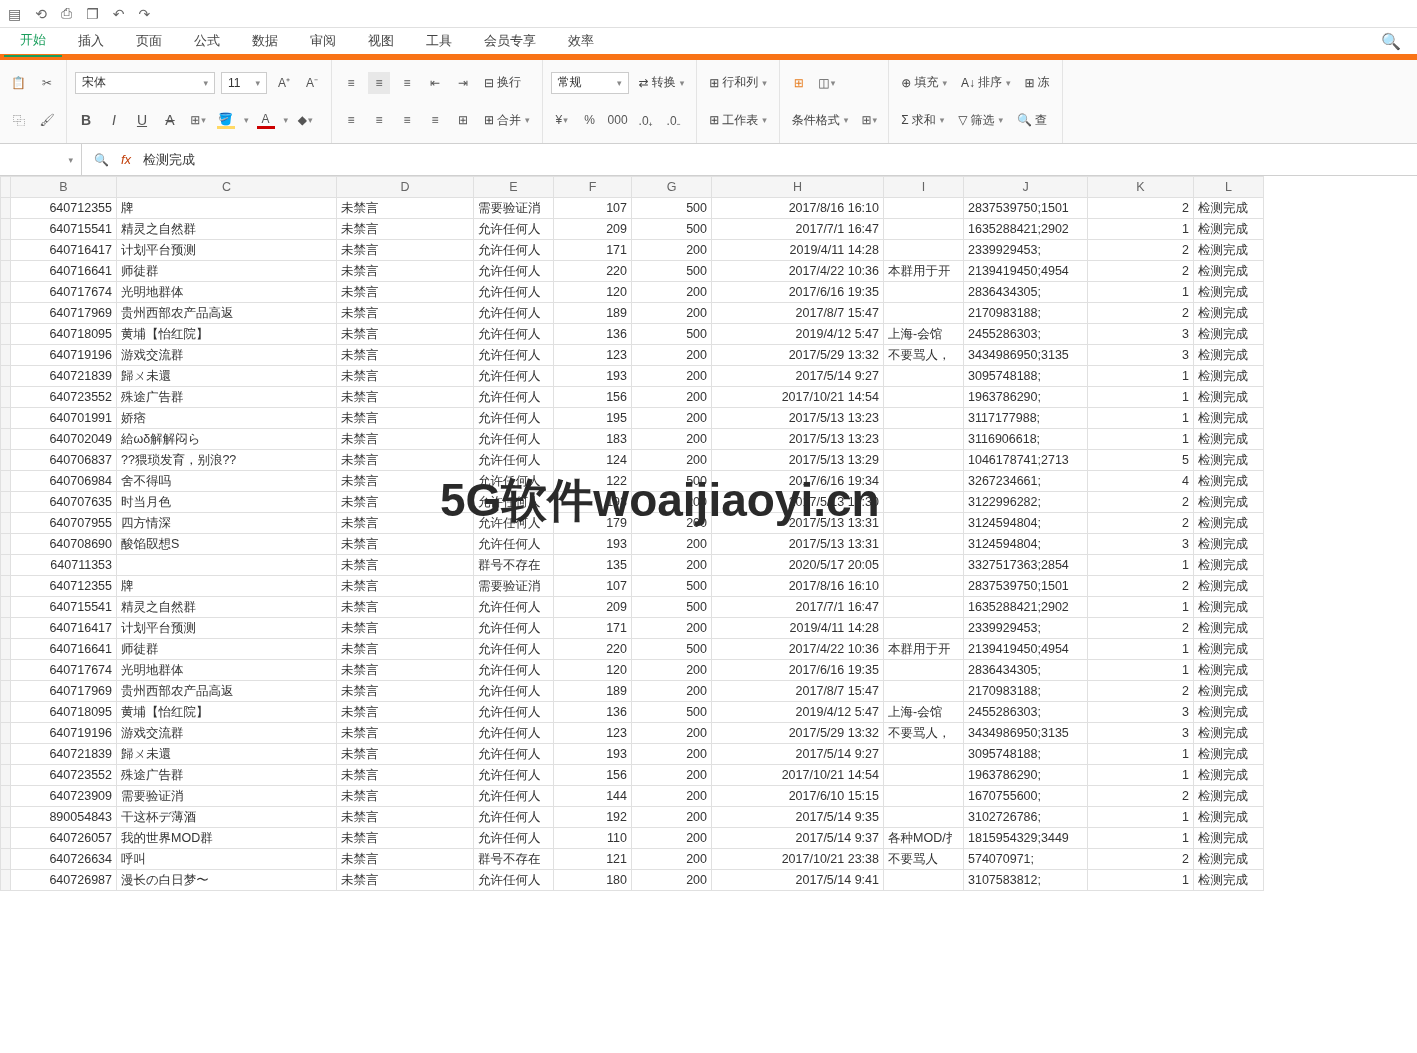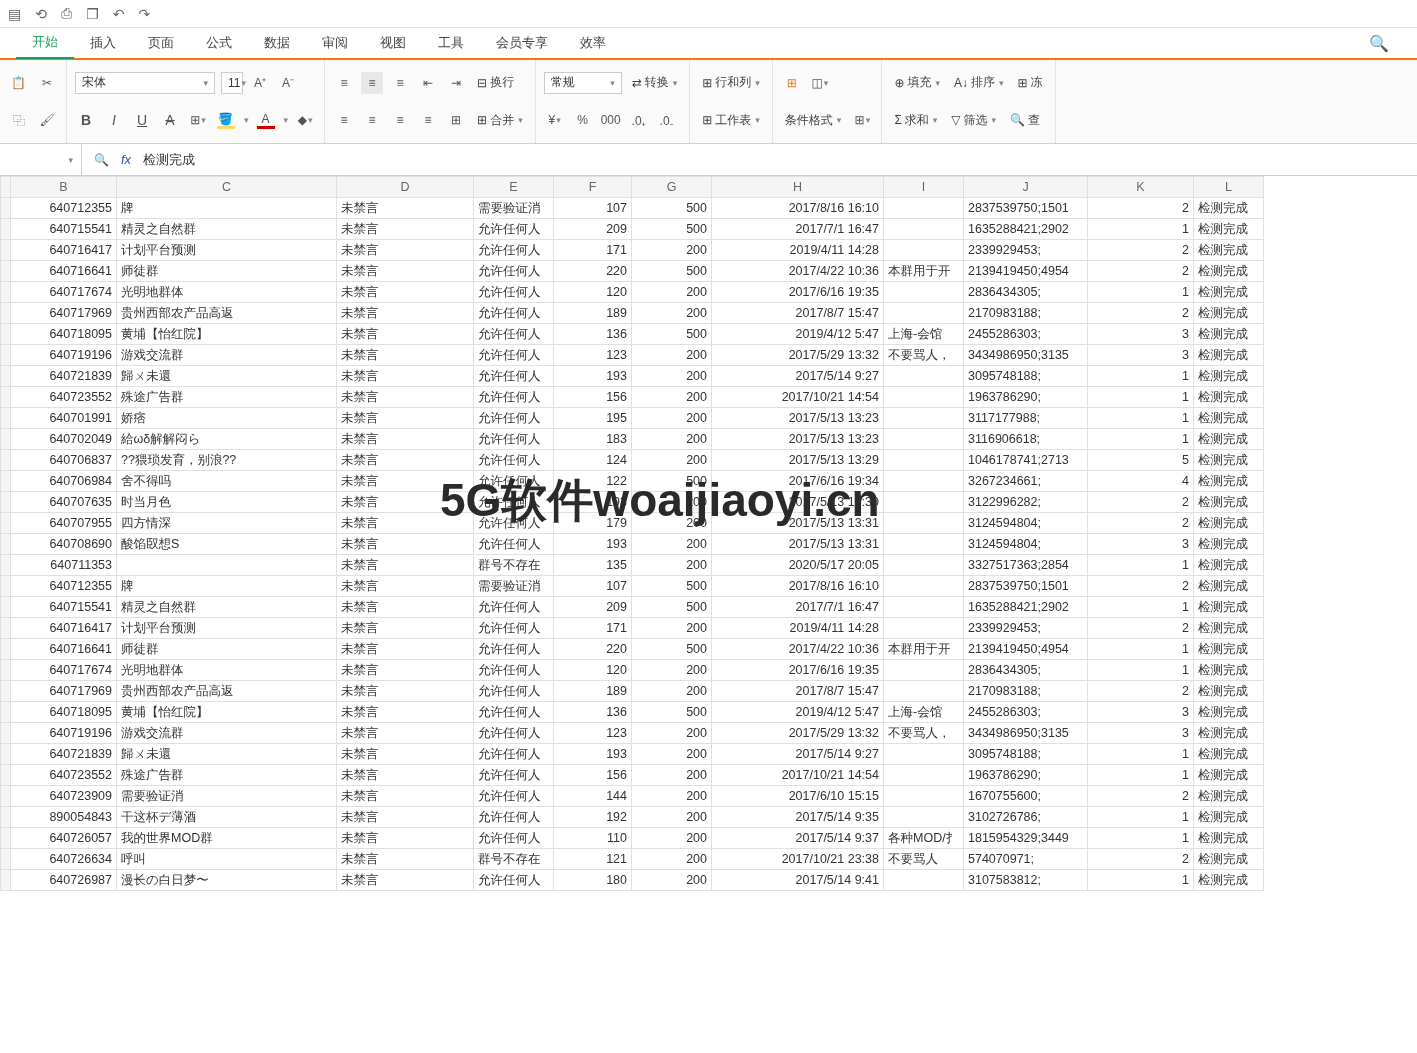--- a/index.html
+++ b/index.html
@@ -1,41 +1,41 @@
 <!DOCTYPE html>
 <html><head>
 <meta charset="utf-8">
 <style>
 * { margin: 0; padding: 0; box-sizing: border-box; }
 body { font-family: "Microsoft YaHei", Arial, sans-serif; font-size: 12px; background: #fff; color: #333; overflow: hidden; }
 .top-icons { height: 28px; display: flex; align-items: center; padding: 0 8px; gap: 14px; border-bottom: 1px solid #e0e0e0; }
 .top-icons span { color: #666; cursor: pointer; font-size: 14px; }
-.menu-bar { height: 32px; display: flex; align-items: center; padding: 0 16px; gap: 0; border-bottom: 2px solid #f97316; }
+.menu-bar { height: 32px; display: flex; align-items: center; padding: 0 4px; gap: 0; border-bottom: 6px solid #f97316; }
 .menu-bar .tab { padding: 6px 16px; cursor: pointer; color: #444; font-size: 13px; }
 .menu-bar .tab.active { color: #1a9e5c; border-bottom: 2px solid #1a9e5c; font-weight: 500; }
 .menu-bar .search { margin-left: auto; color: #888; font-size: 16px; padding-right: 12px; }
 .ribbon { height: 84px; display: flex; border-bottom: 1px solid #d0d0d0; background: #fafafa; }
 .ribbon-group { display: flex; flex-direction: column; padding: 6px 8px; border-right: 1px solid #e4e4e4; gap: 4px; }
 .ribbon-group.row2 { justify-content: space-around; }
 .ribbon-row { display: flex; align-items: center; gap: 6px; }
 .ribbon-btn { display: flex; align-items: center; gap: 3px; padding: 2px 4px; cursor: pointer; color: #444; font-size: 12px; white-space: nowrap; }
 .font-select { border: 1px solid #ccc; padding: 2px 6px; background: #fff; font-size: 12px; height: 22px; display: flex; align-items: center; justify-content: space-between; }
 .font-name { width: 140px; }
-.font-size { width: 22px; }
+.font-size { width: 46px; }
 .icon-btn { width: 22px; height: 22px; display: flex; align-items: center; justify-content: center; cursor: pointer; color: #555; }
 .icon-btn.b { font-weight: bold; font-size: 14px; }
 .icon-btn.i { font-style: italic; font-size: 14px; }
 .icon-btn.u { text-decoration: underline; font-size: 14px; }
 .icon-btn.s { text-decoration: line-through; font-size: 14px; }
 .dd { font-size: 9px; color: #888; margin-left: 1px; }
 .color-bar { width: 18px; height: 3px; display: block; }
 .formula-bar { height: 32px; display: flex; align-items: center; border-bottom: 1px solid #d0d0d0; background: #fff; }
 .name-box { width: 82px; border-right: 1px solid #d0d0d0; height: 100%; display: flex; align-items: center; justify-content: flex-end; padding: 0 8px; }
 .fx-area { display: flex; align-items: center; gap: 12px; padding: 0 12px; flex: 1; }
-.fx-label { font-style: italic; color: #1d4ed8; font-size: 13px; }
+.fx-label { font-style: italic; color: #c2410c; font-size: 13px; }
 .fx-input { border: none; outline: none; font-size: 13px; color: #333; flex: 1; }
 .sheet { overflow: auto; }
 table { border-collapse: collapse; table-layout: fixed; }
 th, td { border: 1px solid #e0e0e0; height: 21px; font-size: 12.5px; padding: 0 4px; overflow: hidden; white-space: nowrap; text-overflow: clip; vertical-align: middle; }
 th { background: #f5f5f5; color: #666; font-weight: normal; text-align: center; position: sticky; top: 0; }
 td.num { text-align: right; }
 td.txt { text-align: left; }
 .col-rownum { width: 10px; background: #f5f5f5; }
 .col-B { width: 106px; }
 .col-C { width: 220px; }

